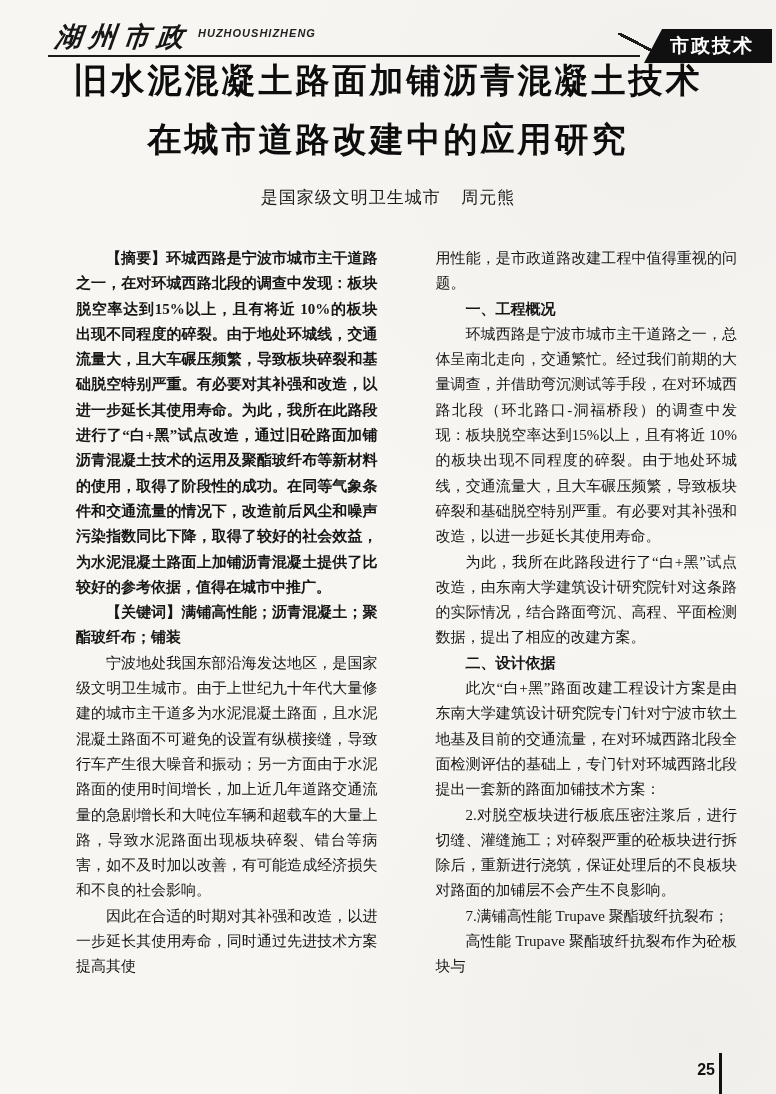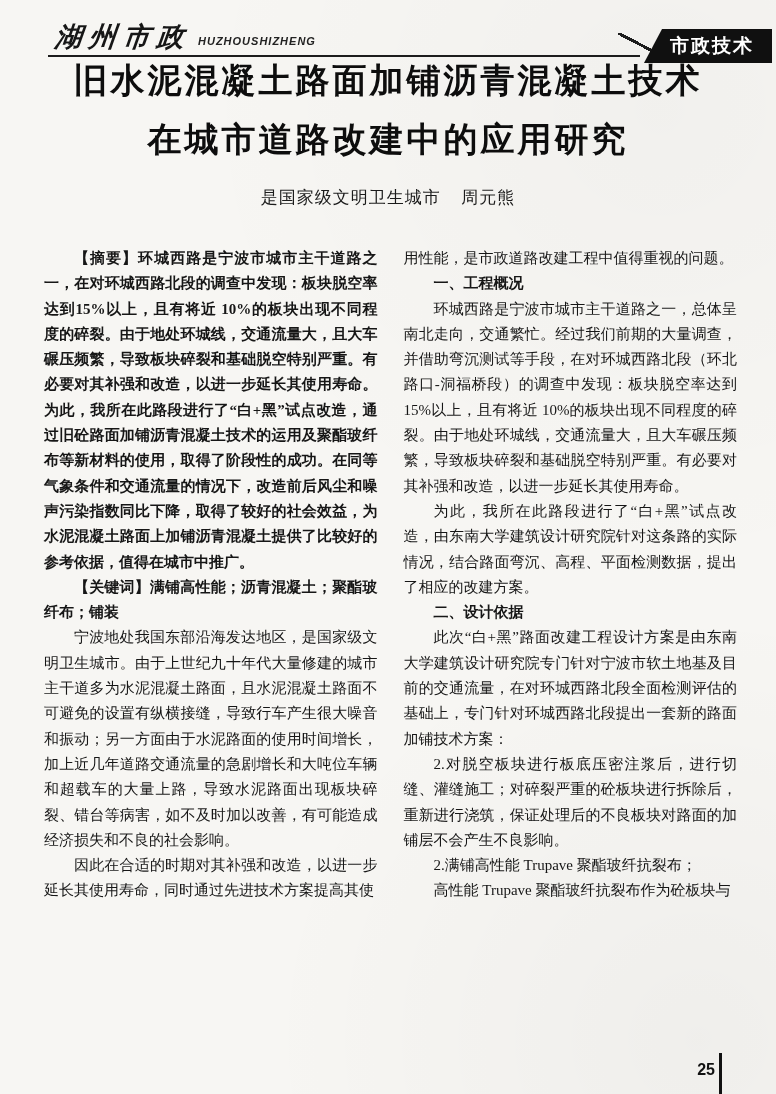--- a/index.html
+++ b/index.html
@@ -22,21 +22,21 @@
   .masthead{position:absolute;left:55px;top:24px;display:flex;align-items:flex-end;}
   .logo-cn{
     font-family:cursive;
     font-size:27px;font-weight:bold;font-style:italic;
     letter-spacing:7px;color:#161616;line-height:1;
     transform:skewX(-6deg);
   }
   .logo-en{
     font-family:"Liberation Sans",sans-serif;
     font-size:11px;font-weight:bold;font-style:italic;
-    letter-spacing:1px;color:#222;margin-left:7px;margin-bottom:4px;
+    letter-spacing:1px;color:#222;margin-left:7px;margin-bottom:12px;
   }
   .header-rule{
     position:absolute;left:48px;top:55px;width:592px;height:2px;
     background:#1c1c1c;
   }
   .header-rule-slant{
     position:absolute;left:618px;top:33px;width:46px;height:24px;
     background:linear-gradient(to top right, transparent calc(50% - 1.5px), #1c1c1c calc(50% - 1.5px), #1c1c1c calc(50% + 1.5px), transparent calc(50% + 1.5px));
   }
   .badge{
@@ -61,21 +61,21 @@
     margin-top:17px;text-align:center;
     font-size:17px;color:#1b1b1b;letter-spacing:1px;
   }
   .byline .sep{display:inline-block;width:1.2em;}
 
   
   .columns{
     display:flex;gap:26px;
     padding:0 39px 0 44px;margin-top:37px;
   }
-  .col{flex:1;min-width:0;}
+  .col{flex:1;min-width:0;margin-left:32px;}
   .col p{
     margin:0;
     font-size:15px;line-height:25.3px;
     text-align:justify;
     text-indent:2em;
     color:#161616;
   }
   .col p.cont{text-indent:0;}
   .col p.heading{font-weight:bold;}
   .col p.abstract, .col p.keywords{font-weight:bold;}
@@ -123,21 +123,21 @@
       <p>因此在合适的时期对其补强和改造，以进一步延长其使用寿命，同时通过先进技术方案提高其使</p>
     </section>
     <section class="col">
       <p class="cont">用性能，是市政道路改建工程中值得重视的问题。</p>
       <p class="heading">一、工程概况</p>
       <p>环城西路是宁波市城市主干道路之一，总体呈南北走向，交通繁忙。经过我们前期的大量调查，并借助弯沉测试等手段，在对环城西路北段（环北路口-洞福桥段）的调查中发现：板块脱空率达到15%以上，且有将近 10%的板块出现不同程度的碎裂。由于地处环城线，交通流量大，且大车碾压频繁，导致板块碎裂和基础脱空特别严重。有必要对其补强和改造，以进一步延长其使用寿命。</p>
       <p>为此，我所在此路段进行了“白+黑”试点改造，由东南大学建筑设计研究院针对这条路的实际情况，结合路面弯沉、高程、平面检测数据，提出了相应的改建方案。</p>
       <p class="heading">二、设计依据</p>
       <p>此次“白+黑”路面改建工程设计方案是由东南大学建筑设计研究院专门针对宁波市软土地基及目前的交通流量，在对环城西路北段全面检测评估的基础上，专门针对环城西路北段提出一套新的路面加铺技术方案：</p>
       <p>2.对脱空板块进行板底压密注浆后，进行切缝、灌缝施工；对碎裂严重的砼板块进行拆除后，重新进行浇筑，保证处理后的不良板块对路面的加铺层不会产生不良影响。</p>
-      <p>2.满铺高性能 Trupave 聚酯玻纤抗裂布；</p>
+      <p>7.满铺高性能 Trupave 聚酯玻纤抗裂布；</p>
       <p>高性能 Trupave 聚酯玻纤抗裂布作为砼板块与</p>
     </section>
   </main>
 
   <span class="pageno">25</span>
   <span class="edge-bar"></span>
 
 </div>
 
 </body></html>

